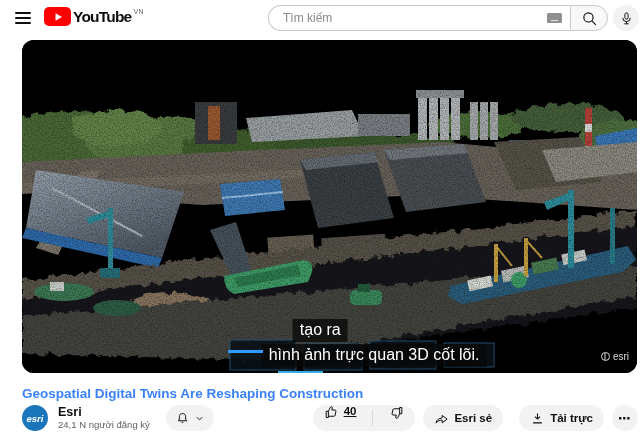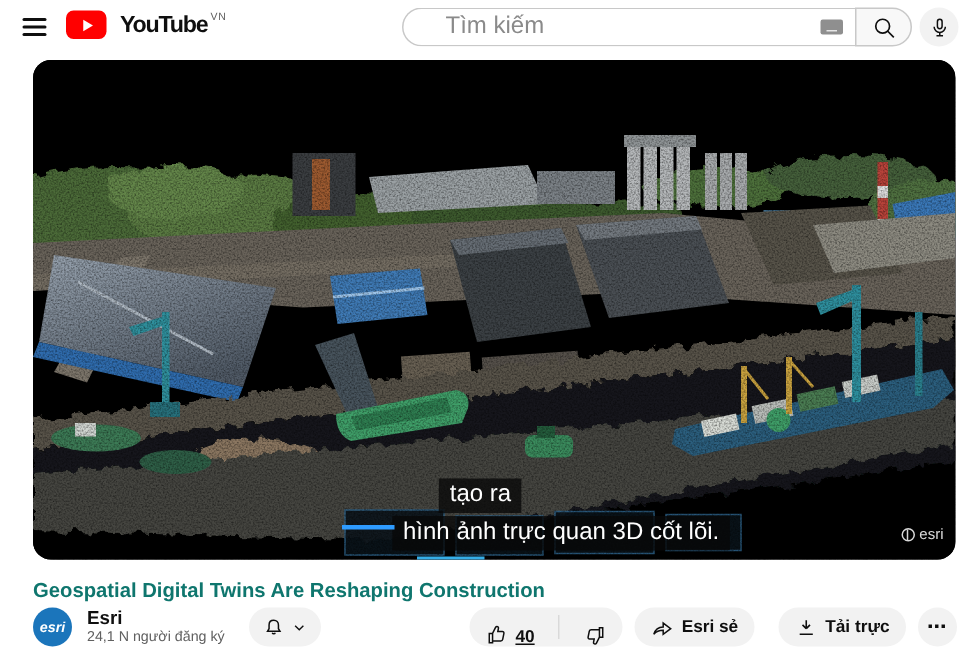--- a/index.html
+++ b/index.html
@@ -9,26 +9,26 @@
     font-family:"Liberation Sans","DejaVu Sans",sans-serif; color:#0f0f0f;
   }
 
   
   .header { position:absolute; left:0; top:0; width:640px; height:36px; background:#fff; }
   .hamburger { position:absolute; left:15px; top:9px; width:20px; height:18px; display:flex; flex-direction:column; justify-content:center; gap:3px; cursor:pointer; }
   .hamburger span { display:block; width:16px; height:1.7px; background:#0f0f0f; border-radius:1px; }
   .logo { position:absolute; left:44px; top:7px; display:flex; align-items:flex-start; cursor:pointer; }
   .logo-badge { width:27px; height:19px; background:#FF0000; border-radius:5px; display:flex; align-items:center; justify-content:center; }
   .logo-badge svg { display:block; }
-  .logo-text { font-size:15.5px; font-weight:bold; letter-spacing:-0.8px; margin-left:9px; line-height:19px; }
+  .logo-text { font-size:15.5px; font-weight:bold; letter-spacing:-0.8px; margin-left:2px; line-height:19px; }
   .logo-region { font-size:7px; color:#606060; margin-left:2px; margin-top:1px; letter-spacing:0.5px; }
 
   .search-wrap { position:absolute; left:268px; top:5px; height:26px; display:flex; }
   .search-box { width:302px; height:26px; border:1px solid #c8c8c8; border-right:none; border-radius:13px 0 0 13px; display:flex; align-items:center; padding:0 8px 0 14px; background:#fff; }
-  .search-input { border:none; outline:none; flex:1; font-size:16px; color:#0f0f0f; background:transparent; font-family:inherit;margin-left:14px; }
+  .search-input { border:none; outline:none; flex:1; font-size:12px; color:#0f0f0f; background:transparent; font-family:inherit; }
   .search-input::placeholder { color:#8a8a8a; }
   .kbd-icon { width:15px; height:10px; background:#8f8f8f; border-radius:1.5px; position:relative; flex:0 0 auto; }
   .kbd-icon::after { content:""; position:absolute; left:4px; right:4px; bottom:2px; height:1.5px; background:#e6e6e6; }
   .search-btn { width:38px; height:26px; border:1px solid #c8c8c8; border-radius:0 13px 13px 0; background:#f8f8f8; display:flex; align-items:center; justify-content:center; cursor:pointer; }
   .mic-btn { position:absolute; left:613px; top:5px; width:26px; height:26px; border-radius:50%; background:#f2f2f2; display:flex; align-items:center; justify-content:center; cursor:pointer; }
 
   
   .player { position:absolute; left:22px; top:40px; width:615px; height:333px; background:#000; border-radius:12px; overflow:hidden; cursor:pointer; }
   .player svg.scene { position:absolute; inset:0; display:block; }
 
@@ -37,32 +37,32 @@
   .subtitle.l2 { left:54%;  transform:translateX(-50%); bottom:6px;margin-left:20px; }
   .accent-bar { position:absolute; z-index:5; }
   .bar1 { left:206px; top:310px; width:35px; height:3px; background:#2e9bff; }
   .bar2 { left:256px; top:331px; width:45px; height:5px; background:#35aee8; }
 
   .watermark { position:absolute; right:8px; bottom:11px; display:flex; align-items:center; gap:3px; color:#fff; opacity:0.85; font-size:10px; z-index:4; }
   .globe { width:9px; height:9px; border-radius:50%; border:1px solid #fff; position:relative; }
   .globe::after { content:""; position:absolute; left:50%; top:0; bottom:0; width:1px; background:#fff; transform:translateX(-50%); }
 
   
-  .vid-title { position:absolute; left:22px; top:386px; width:605px; font-size:13.5px; font-weight:bold; color:#0f766e; }
+  .vid-title { position:absolute; left:22px; top:386px; width:605px; font-size:13.5px; font-weight:bold; color:#3b82f6; }
   .meta-row { position:absolute; left:22px; top:404px; width:616px; height:28px; display:flex; align-items:center; }
   .avatar { width:26px; height:26px; border-radius:50%; background:#1b75bb; color:#fff; display:flex; align-items:center; justify-content:center; font-size:9.5px; font-weight:bold; font-style:italic; flex:0 0 auto; cursor:pointer; }
   .ch-col { margin-left:10px; line-height:1.15; }
   .ch-name { font-size:12.5px; font-weight:bold; }
   .ch-subs { font-size:9.5px; color:#606060; }
   .bell-pill { margin-left:16px; height:26px; background:#f2f2f2; border-radius:13px; display:flex; align-items:center; padding:0 9px; gap:4px; cursor:pointer; flex:0 0 auto; }
   .spacer { flex:1; }
 
   .pill { height:26px; background:#f2f2f2; border-radius:13px; display:flex; align-items:center; padding:0 11px; gap:5px; font-size:11.5px; font-weight:bold; cursor:pointer; flex:0 0 auto; }
   .like-pill { padding:0; }
-  .like-half { display:flex; align-items:flex-end; gap:5px; padding:0 11px; height:100%; cursor:pointer;text-decoration:underline; }
+  .like-half { display:flex; align-items:flex-start; gap:5px; padding:0 11px; height:100%; cursor:pointer;text-decoration:underline; }
   .divider { width:1px; height:16px; background:#d9d9d9; }
   .more-btn { width:26px; height:26px; border-radius:50%; background:#f2f2f2; display:flex; align-items:center; justify-content:center; font-size:13px; font-weight:bold; letter-spacing:1px; cursor:pointer; flex:0 0 auto; }
   .gap8 { width:8px; flex:0 0 auto; }
   svg.ic { display:block; }
 </style>
 </head>
 <body>
 
 <div class="header">
   <div class="hamburger">

